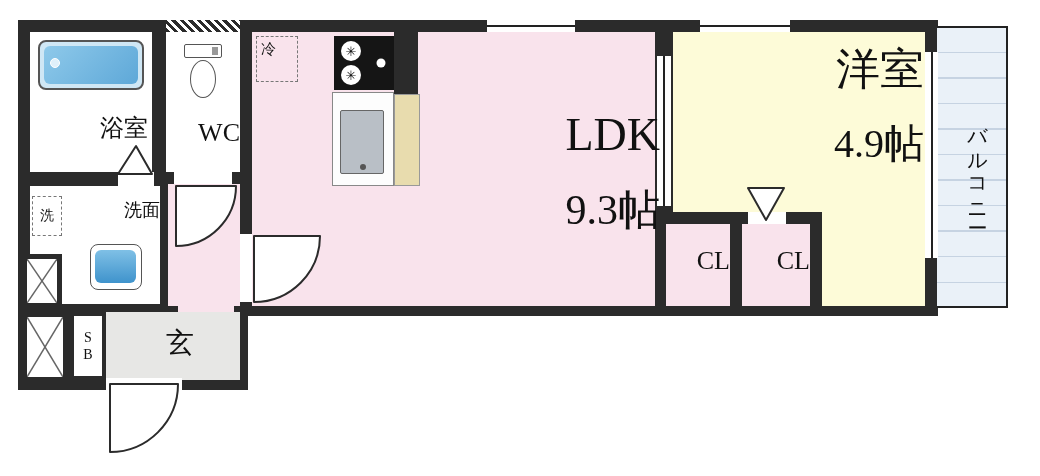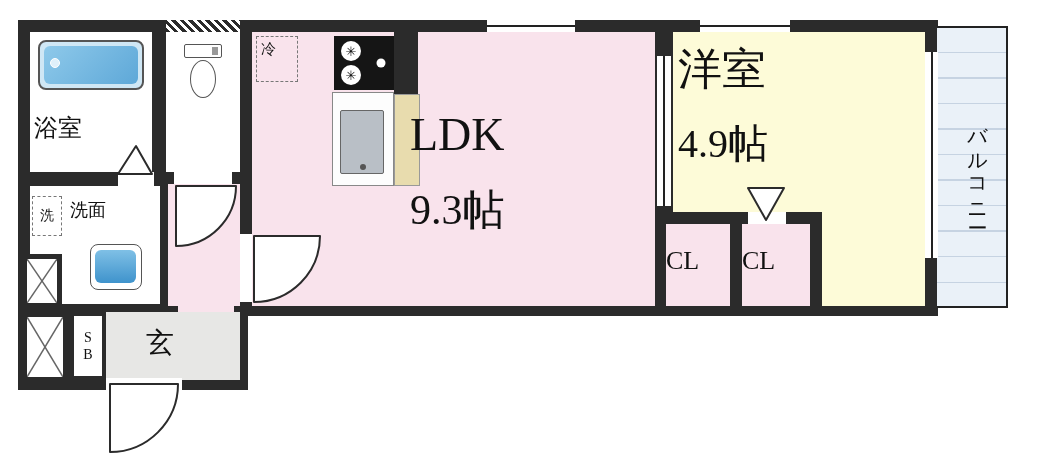--- a/index.html
+++ b/index.html
@@ -70,21 +70,21 @@
   #ksink{left:340px;top:110px;width:44px;height:64px;background:var(--fixture-gray);border:1px solid #666;border-radius:2px;}
   #ksinkKnob{left:360px;top:164px;width:6px;height:6px;border-radius:50%;background:#555;}
   #stub{left:394px;top:20px;width:24px;height:74px;background:var(--wall);}
   #beige{left:394px;top:94px;width:26px;height:92px;background:var(--counter-beige);border:1px solid #999;}
   #fridge{left:256px;top:36px;width:42px;height:46px;border:1.5px dashed #777;
           display:flex;align-items:flex-start;justify-content:flex-start;padding:3px 0 0 4px;font-size:15px;}
   
   #doorSvg{left:0;top:0;width:1040px;height:476px;pointer-events:none;}
   .door{fill:#fff;stroke:#2b2b2b;stroke-width:2;stroke-linejoin:round;}
   
-  .lbl{text-align:left;white-space:nowrap;}
+  .lbl{text-align:right;white-space:nowrap;}
   #lblBath{left:34px;top:112px;width:114px;font-size:24px;}
   #lblWC{left:166px;top:118px;width:74px;font-size:26px;}
   #lblWash{left:70px;top:198px;width:90px;font-size:18px;}
   #lblLDK{left:410px;top:108px;width:250px;font-size:46px;line-height:1.18;}
   #lblLDK .size{font-size:42px;margin-top:24px;}
   #lblWest{left:678px;top:44px;width:246px;font-size:44px;line-height:1.16;}
   #lblWest .size{font-size:40px;margin-top:26px;}
   #lblCL1{left:666px;top:246px;width:64px;font-size:26px;}
   #lblCL2{left:742px;top:246px;width:68px;font-size:26px;}
   #lblBalc{left:950px;top:52px;width:42px;height:230px;font-size:20px;letter-spacing:3px;
@@ -181,20 +181,21 @@
 
   <svg class="abs" id="doorSvg">
     <path class="door" d="M 176,186 L 176,246 A 60 60 0 0 0 236,186 Z"></path>
     <path class="door" d="M 254,236 L 254,302 A 66 66 0 0 0 320,236 Z"></path>
     <path class="door" d="M 110,384 L 110,452 A 68 68 0 0 0 178,384 Z"></path>
     <path class="door" d="M 118,174 L 152,174 L 136,146 Z"></path>
     <path class="door" d="M 748,188 L 784,188 L 766,220 Z"></path>
   </svg>
 
   <div class="abs lbl" id="lblBath">浴室</div>
+  <div class="abs lbl" id="lblWC">WC</div>
   <div class="abs lbl" id="lblWash">洗面</div>
   <div class="abs lbl" id="lblLDK">
     <div>LDK</div>
     <div class="size">9.3帖</div>
   </div>
   <div class="abs lbl" id="lblWest">
     <div>洋室</div>
     <div class="size">4.9帖</div>
   </div>
   <div class="abs lbl" id="lblCL1">CL</div>

